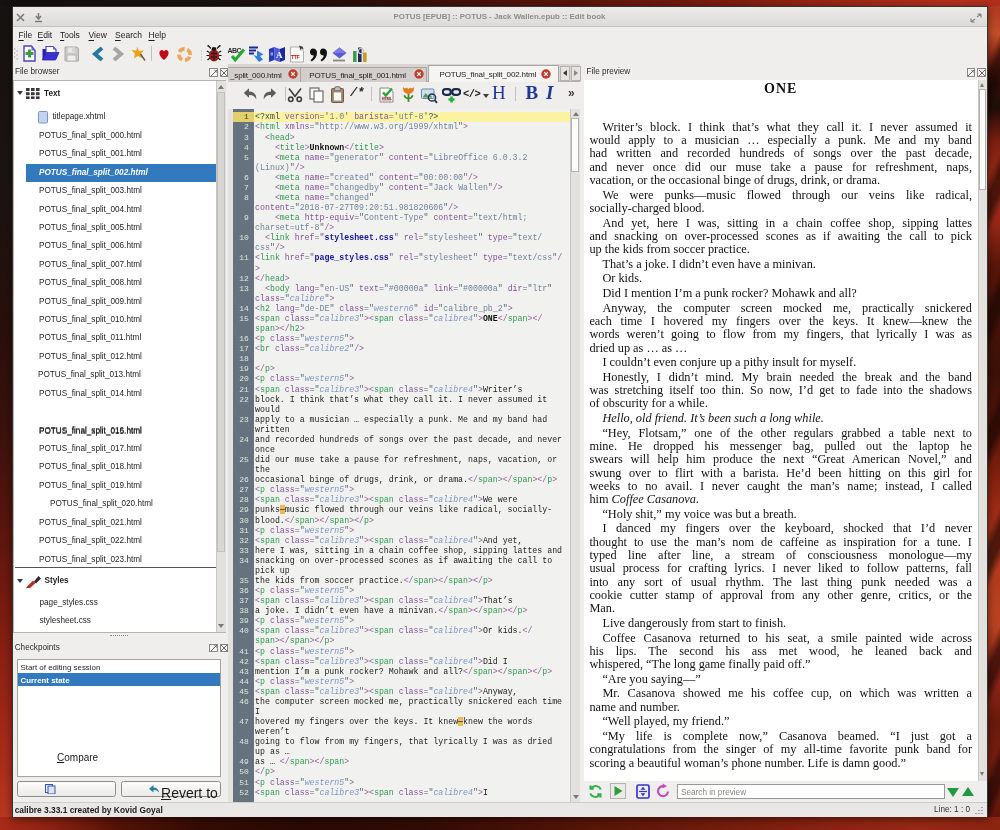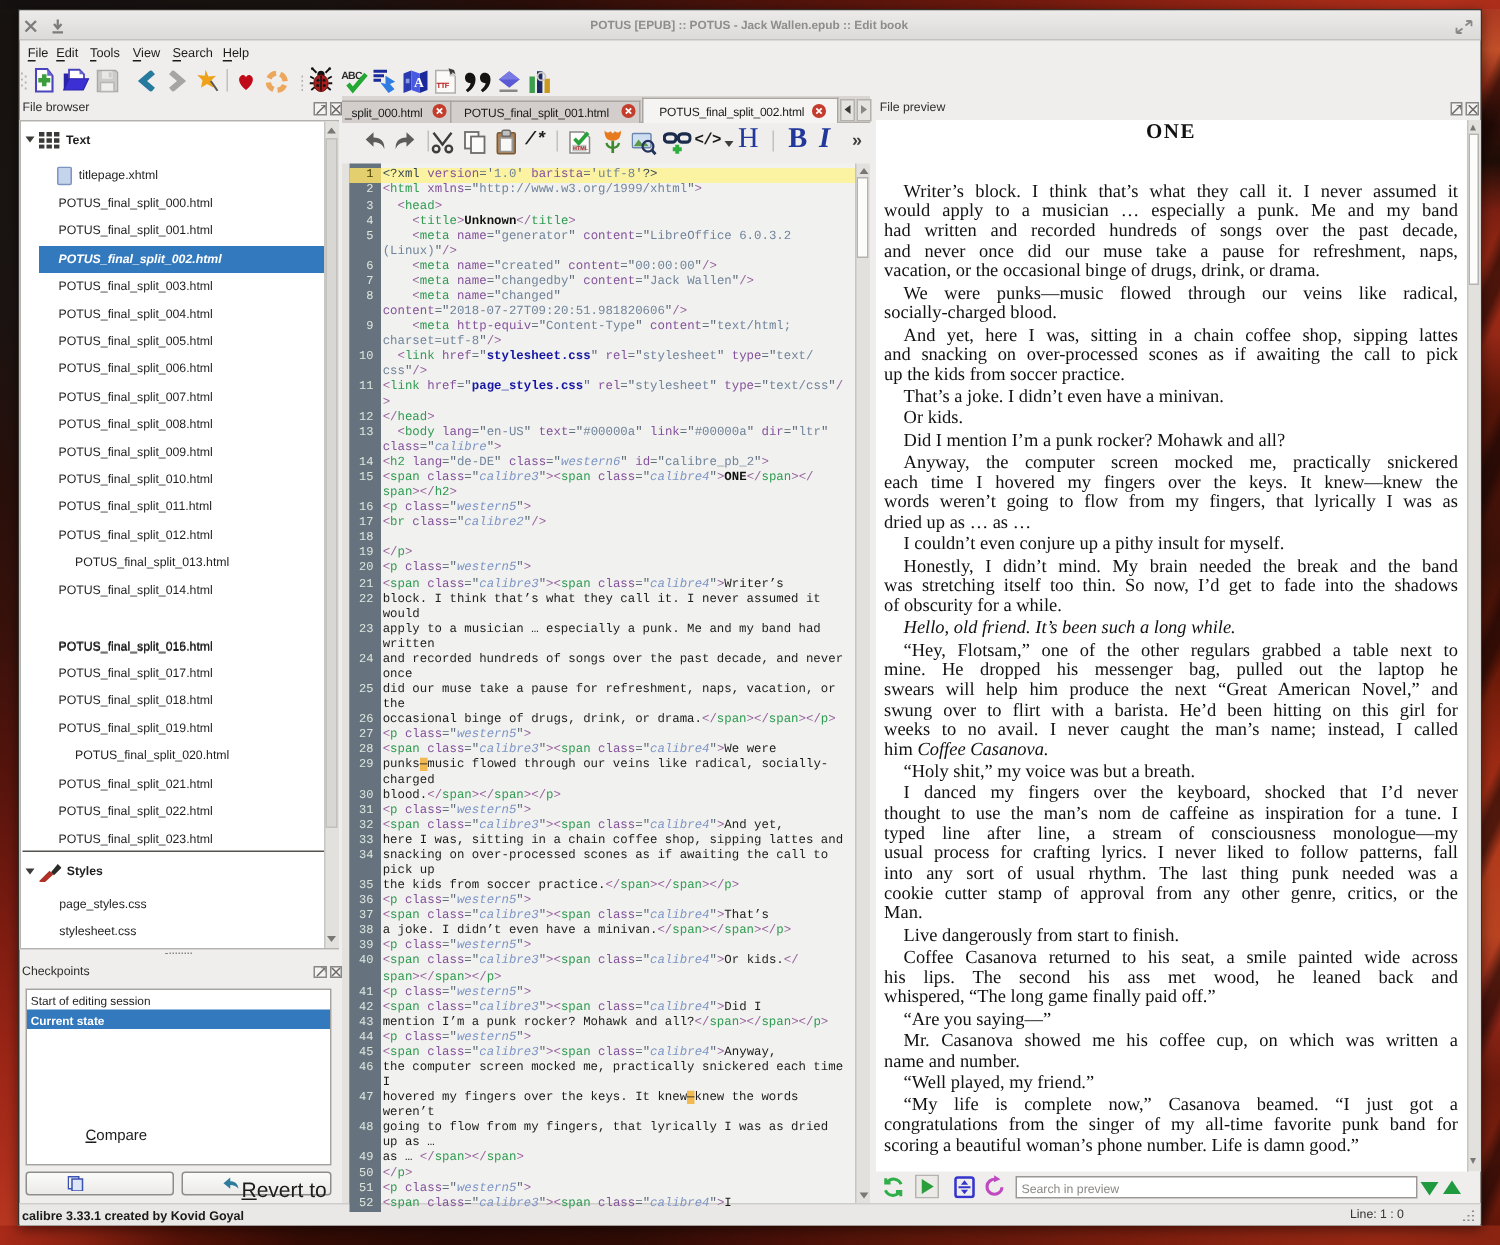--- a/index.html
+++ b/index.html
@@ -195,21 +195,21 @@
 <div class="abs fitem" style="left:39px;top:186.1px;">POTUS_final_split_003.html</div>
 <div class="abs fitem" style="left:39px;top:204.5px;">POTUS_final_split_004.html</div>
 <div class="abs fitem" style="left:39px;top:222.9px;">POTUS_final_split_005.html</div>
 <div class="abs fitem" style="left:39px;top:241.3px;">POTUS_final_split_006.html</div>
 <div class="abs fitem" style="left:39px;top:259.7px;">POTUS_final_split_007.html</div>
 <div class="abs fitem" style="left:39px;top:278.2px;">POTUS_final_split_008.html</div>
 <div class="abs fitem" style="left:39px;top:296.6px;">POTUS_final_split_009.html</div>
 <div class="abs fitem" style="left:39px;top:315.0px;">POTUS_final_split_010.html</div>
 <div class="abs fitem" style="left:39px;top:333.4px;">POTUS_final_split_011.html</div>
 <div class="abs fitem" style="left:39px;top:351.8px;">POTUS_final_split_012.html</div>
-<div class="abs fitem" style="left:50px;top:370.3px;text-align:right;">POTUS_final_split_013.html</div>
+<div class="abs fitem" style="left:38px;top:370.3px;text-align:right;">POTUS_final_split_013.html</div>
 <div class="abs fitem" style="left:39px;top:388.7px;">POTUS_final_split_014.html</div>
 <div class="abs fitem" style="left:39px;top:407.1px;margin-top:20px;">POTUS_final_split_015.html</div>
 <div class="abs fitem" style="left:39px;top:425.5px;">POTUS_final_split_016.html</div>
 <div class="abs fitem" style="left:39px;top:443.9px;">POTUS_final_split_017.html</div>
 <div class="abs fitem" style="left:39px;top:462.4px;">POTUS_final_split_018.html</div>
 <div class="abs fitem" style="left:39px;top:480.8px;">POTUS_final_split_019.html</div>
 <div class="abs fitem" style="left:50px;top:499.2px;">POTUS_final_split_020.html</div>
 <div class="abs fitem" style="left:39px;top:517.6px;">POTUS_final_split_021.html</div>
 <div class="abs fitem" style="left:39px;top:536.0px;">POTUS_final_split_022.html</div>
 <div class="abs fitem" style="left:39px;top:554.5px;">POTUS_final_split_023.html</div>
@@ -242,21 +242,21 @@
     <rect x="3" y="2" width="7" height="8" fill="#dde6f8" stroke="#3a52b0"></rect>
   </svg>
 <div class="abs" style="left:57px;top:752px;font-size:10px;color:#1b1b1b"><u>C</u>ompare</div>
 <div class="abs btn" style="left:121.2px;top:781px;width:100px;height:15.5px;"></div>
 <svg class="abs" style="left:148px;top:784px;" width="12" height="10" viewBox="0 0 12 10">
     <path d="M11 8.5C10.5 5 8.5 3.5 5.5 3.5V1L1 4.8l4.5 3.7V6c2.5 0 4 .8 5.5 2.5z" fill="#2e7c9e"></path>
   </svg>
 <div class="abs" style="left:161px;top:785px;font-size:14px;color:#1b1b1b"><u>R</u>evert to</div>
 <div class="abs statusbar" style="left:12.5px;top:802px;width:974px;height:14.5px;"></div>
 <div class="abs" style="left:14.7px;top:804.5px;font-size:8.4px;font-weight:bold;color:#1a1a1a">calibre 3.33.1 created by Kovid Goyal</div>
-<div class="abs" style="left:900px;top:805px;width:70px;text-align:left;font-size:8.2px;color:#333">Line: 1 : 0</div>
+<div class="abs" style="left:900px;top:805px;width:70px;text-align:right;font-size:8.2px;color:#333">Line: 1 : 0</div>
 <svg class="abs" style="left:974px;top:806px;" width="10" height="9" viewBox="0 0 10 9">
     <path d="M8 1v1M8 4v1M8 7v1M5 4v1M5 7v1M2 7v1" stroke="#8a8886" stroke-width="1.4"></path>
   </svg>
 <div class="abs" id="edtabbar" style="left:228px;top:64px;width:352.3px;height:17.5px;border-bottom:1px solid #b3afab;"></div>
 <div class="abs tab" style="left:228px;top:66.5px;width:73px;border-left:none;padding-left:2px;">_split_000.html</div>
 <div class="abs tab" style="left:300.3px;top:66.5px;width:127.2px;padding-left:8px;">POTUS_final_split_001.html</div>
 <div class="abs tab" style="left:427.5px;top:64.5px;width:131.2px;height:17px;background:#f5f4f2;padding-left:11px;line-height:17px;">POTUS_final_split_002.html</div>
 <svg class="abs" style="left:287.5px;top:69px;" width="10" height="10" viewBox="0 0 10 10">
     <circle cx="5" cy="5" r="4.7" fill="#c43c2c"></circle>
     <path d="M3.2 3.2L6.8 6.8M6.8 3.2L3.2 6.8" stroke="#fff" stroke-width="1.2"></path>
@@ -487,24 +487,20 @@
     </div>
     <div class="crow">
       <span class="n">28</span>
       <span class="c"><span class="b">&lt;</span><span class="t">span</span><span class="x"> </span><span class="a">class</span><span class="q">="</span><span class="cv">calibre3</span><span class="q">"</span><span class="b">&gt;</span><span class="b">&lt;</span><span class="t">span</span><span class="x"> </span><span class="a">class</span><span class="q">="</span><span class="cv">calibre4</span><span class="q">"</span><span class="b">&gt;</span><span class="x">We were</span></span>
     </div>
     <div class="crow">
       <span class="n">29</span>
       <span class="c"><span class="x">punks</span><span class="hl">—</span><span class="x">music flowed through our veins like radical, socially-</span></span>
     </div>
     <div class="crow">
-      <span class="n"></span>
-      <span class="c"><span class="x">charged</span></span>
-    </div>
-    <div class="crow">
       <span class="n">30</span>
       <span class="c"><span class="x">blood.</span><span class="b">&lt;/</span><span class="t">span</span><span class="b">&gt;</span><span class="b">&lt;/</span><span class="t">span</span><span class="b">&gt;</span><span class="b">&lt;/</span><span class="t">p</span><span class="b">&gt;</span></span>
     </div>
     <div class="crow">
       <span class="n">31</span>
       <span class="c"><span class="b">&lt;</span><span class="t">p</span><span class="x"> </span><span class="a">class</span><span class="q">="</span><span class="cv">western5</span><span class="q">"</span><span class="b">&gt;</span></span>
     </div>
     <div class="crow">
       <span class="n">32</span>
       <span class="c"><span class="b">&lt;</span><span class="t">span</span><span class="x"> </span><span class="a">class</span><span class="q">="</span><span class="cv">calibre3</span><span class="q">"</span><span class="b">&gt;</span><span class="b">&lt;</span><span class="t">span</span><span class="x"> </span><span class="a">class</span><span class="q">="</span><span class="cv">calibre4</span><span class="q">"</span><span class="b">&gt;</span><span class="x">And yet,</span></span>

